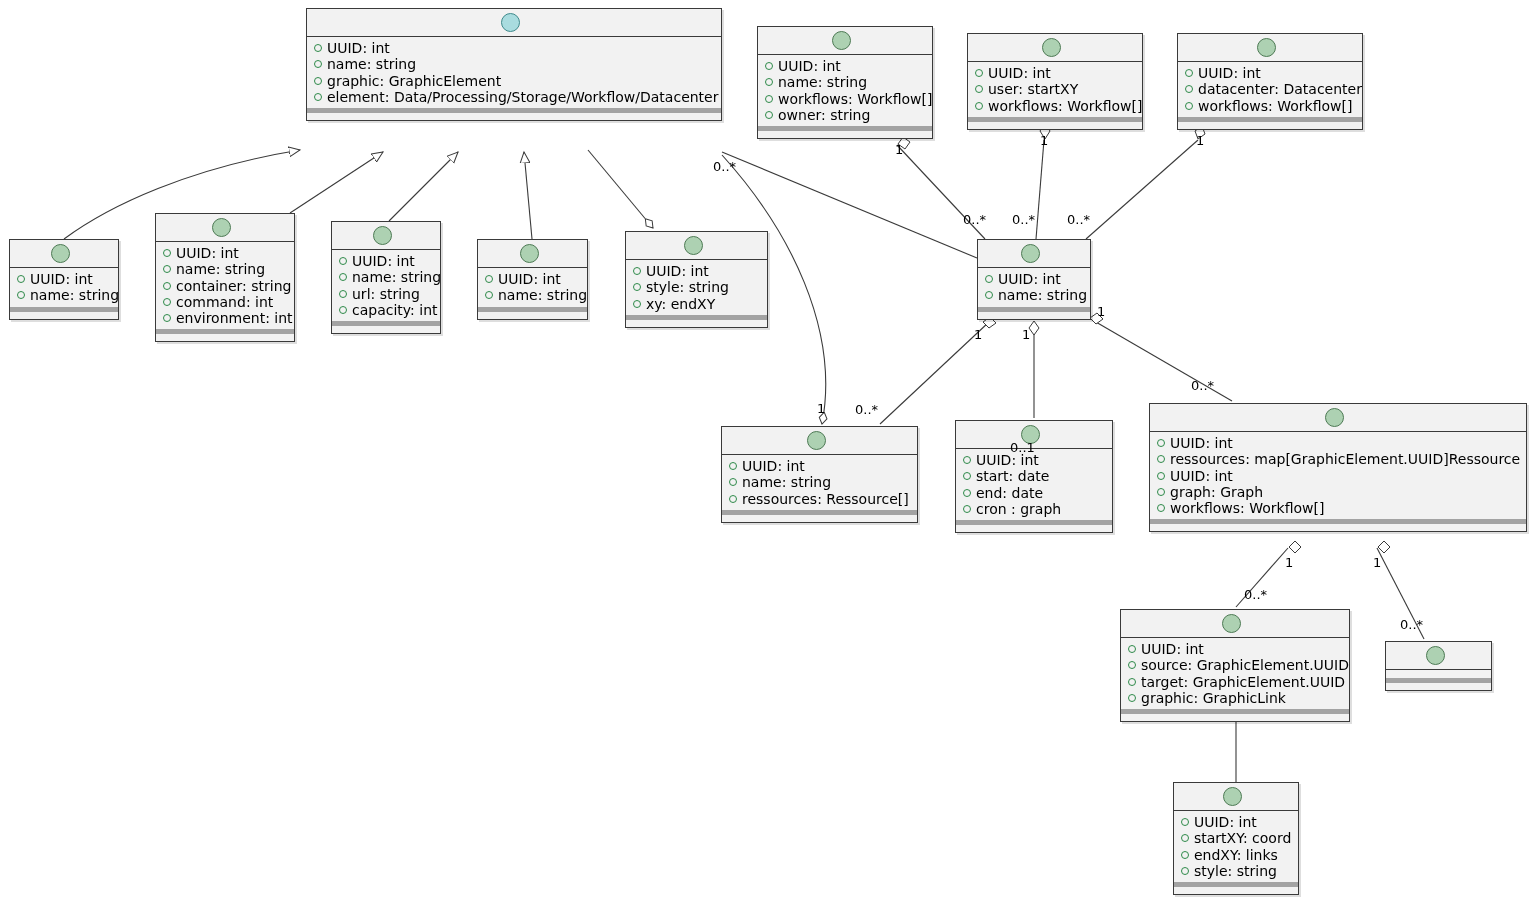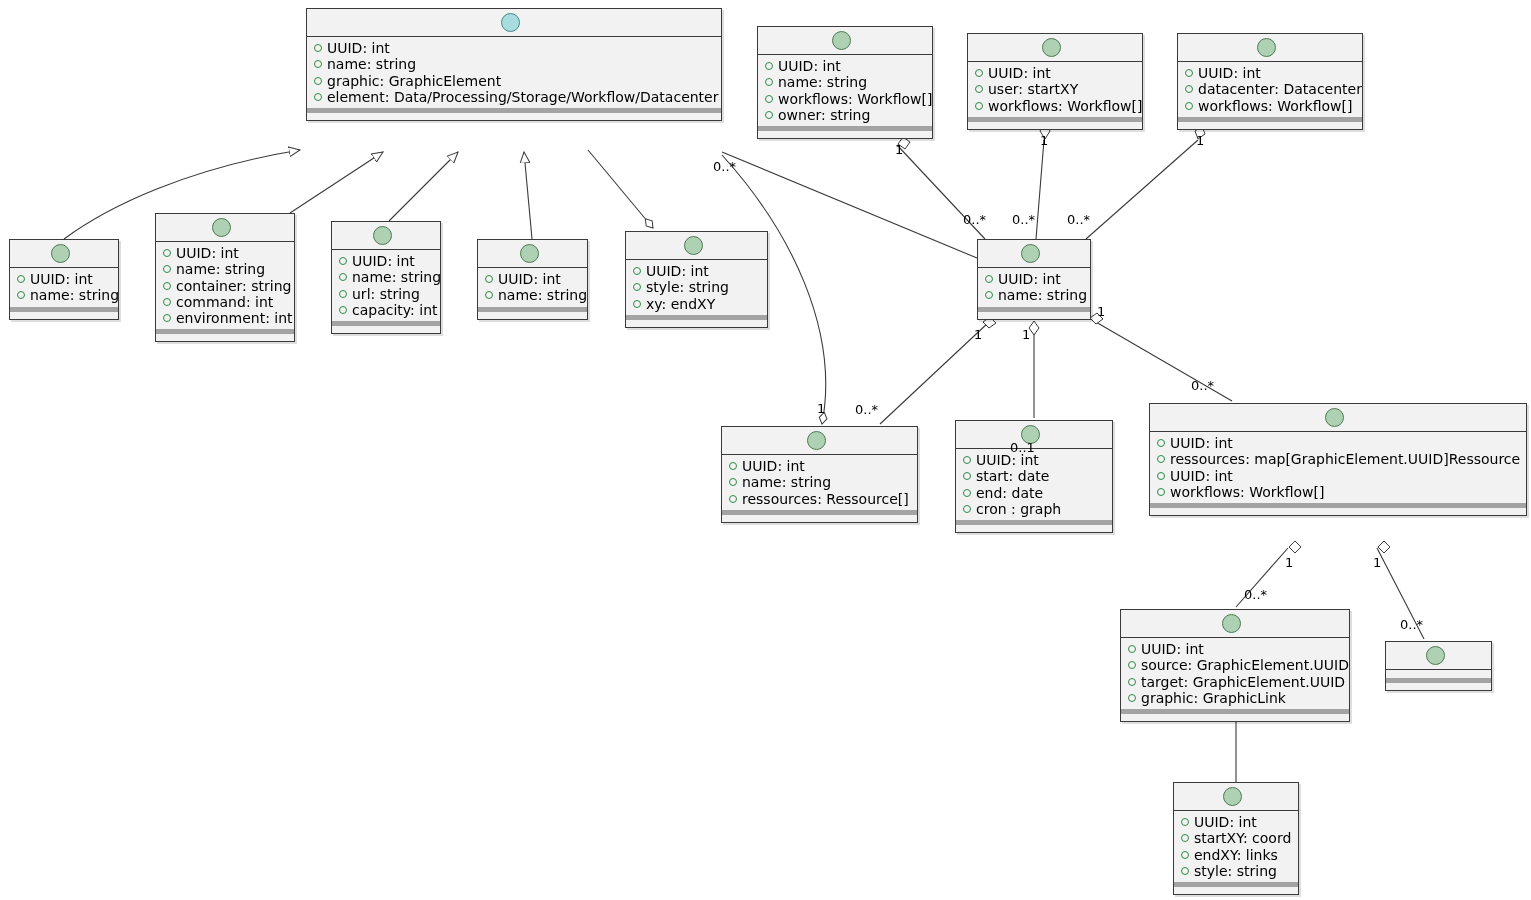--- a/index.html
+++ b/index.html
@@ -449,20 +449,24 @@
             <span class="vis-dot"></span>
             <span>UUID: int</span>
           </div>
           <div class="attr">
             <span class="vis-dot"></span>
             <span>ressources: map[GraphicElement.UUID]Ressource</span>
           </div>
           <div class="attr">
             <span class="vis-dot"></span>
             <span>UUID: int</span>
+          </div>
+          <div class="attr">
+            <span class="vis-dot"></span>
+            <span>graph: Graph</span>
           </div>
           <div class="attr">
             <span class="vis-dot"></span>
             <span>workflows: Workflow[]</span>
           </div>
         </div>
         <div class="uml-foot"></div>
       </div>
       <div class="uml-class" style="left: 1120px; top: 609px; width: 230px;">
         <div class="uml-header">

